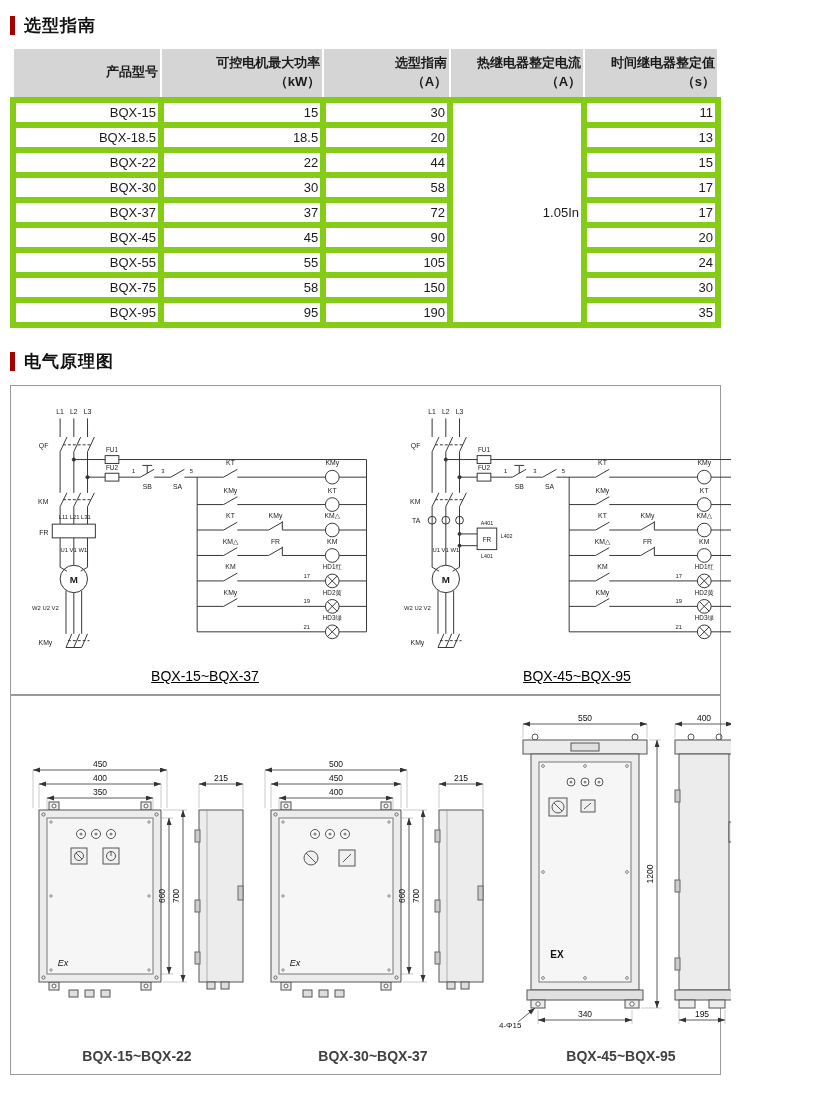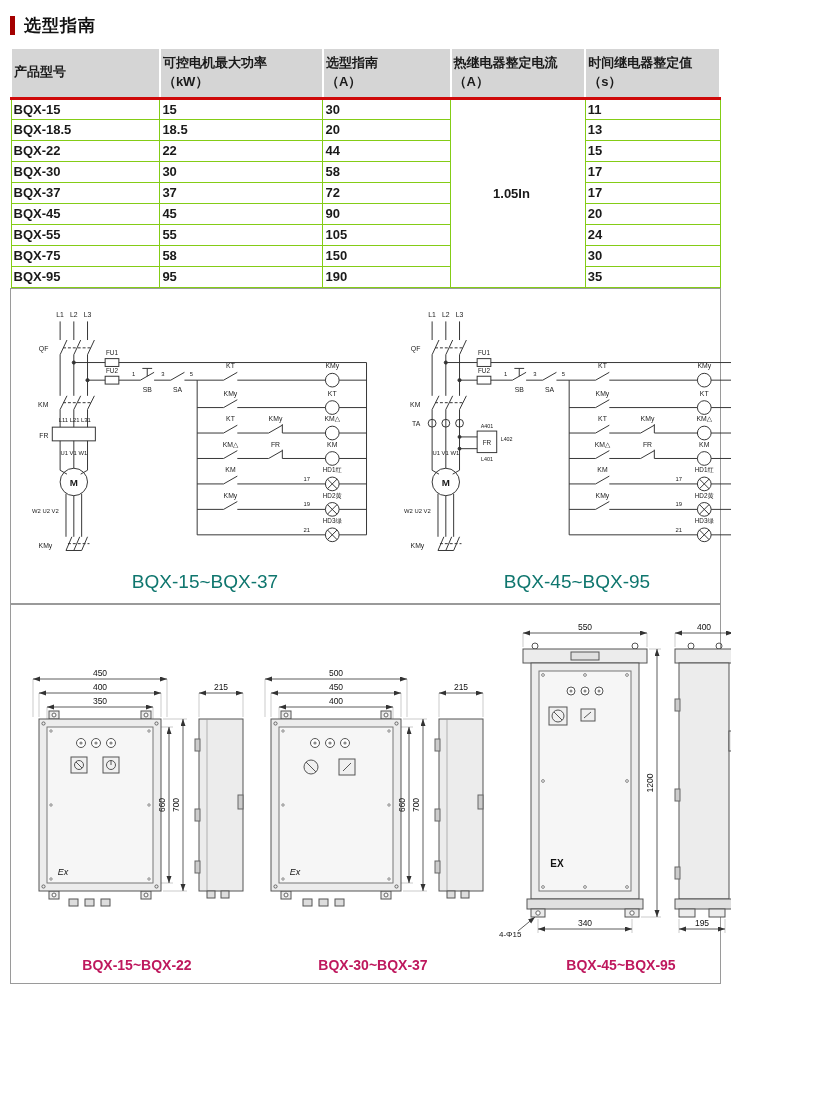--- a/index.html
+++ b/index.html
@@ -5,32 +5,32 @@
   * { box-sizing: border-box; }
   html, body { margin: 0; padding: 0; background: #fff; }
   body { width: 840px; font-family: "Liberation Sans", "DejaVu Sans", sans-serif; color: #1a1a1a; }
   .page { width: 731px; height: 1120px; padding: 6px 10px 10px; overflow: hidden; }
 
   .section-header { display: flex; align-items: center; margin: 22px 0 12px; }
   .section-header.first { margin-top: 8px; }
   .accent-bar { width: 5px; height: 19px; background: #a40000; margin-right: 9px; }
   .section-title { font-size: 17px; font-weight: bold; letter-spacing: 1px; color: #111; }
 
-  table.selection-table { width: 100%; border-collapse: collapse; table-layout: fixed; text-align: left; }
+  table.selection-table { width: 100%; border-collapse: collapse; table-layout: fixed; text-align: right; }
   .selection-table th { background: #d5d5d5; font-size: 13px; font-weight: bold; padding: 5px 2px;
                         border-left: 2px solid #fff; border-right: 2px solid #fff;
                         border-bottom: 3px solid #cf0a0a; line-height: 1.45; }
-  .selection-table td { font-size: 13px; padding: 2px; border: 1px solid #84cc16; height: 21px; font-weight: bold; }
+  .selection-table td { font-size: 13px; padding: 2px; border: 6px solid #84cc16; height: 21px; }
   .selection-table td.thermal { font-size: 13px; padding-left: 42px; }
 
   .frame { border: 1px solid #9a9a9a; background: #fff; padding: 14px 8px 10px; }
   .fig-row { display: flex; justify-content: space-evenly; align-items: flex-end; }
   .fig { display: flex; flex-direction: column; align-items: center; }
-  .fig-caption { font-size: 19px; color: #0f766e; margin-top: 6px; }
-  .outline-caption { font-size: 14px; font-weight: bold; color: #be185d; margin-top: 8px; }
+  .fig-caption { font-size: 14px; color: #000000; margin-top: 6px; text-decoration: underline; }
+  .outline-caption { font-size: 14px; font-weight: bold; color: #404040; margin-top: 8px; }
 
   svg text { font-family: "Liberation Sans", "DejaVu Sans", sans-serif; }
 </style>
 </head>
 <body>
 
 <div class="page">
 
   <div class="section-header first">
     <div class="accent-bar"></div>
@@ -120,20 +120,24 @@
       </tr>
       <tr>
         <td>BQX-95</td>
         <td>95</td>
         <td>190</td>
         <td>35</td>
       </tr>
     </tbody>
   </table>
 
+  <div class="section-header">
+    <div class="accent-bar"></div>
+    <div class="section-title">电气原理图</div>
+  </div>
 
   <div class="frame">
     <div class="fig-row">
 
       <div class="fig">
         <svg width="372" height="262" viewBox="0 0 380 262">
           <g stroke="#333" stroke-width="1" fill="none">
             <line x1="42" y1="16" x2="42" y2="35"></line>
               <line x1="56" y1="16" x2="56" y2="35"></line>
               <line x1="70" y1="16" x2="70" y2="35"></line>

